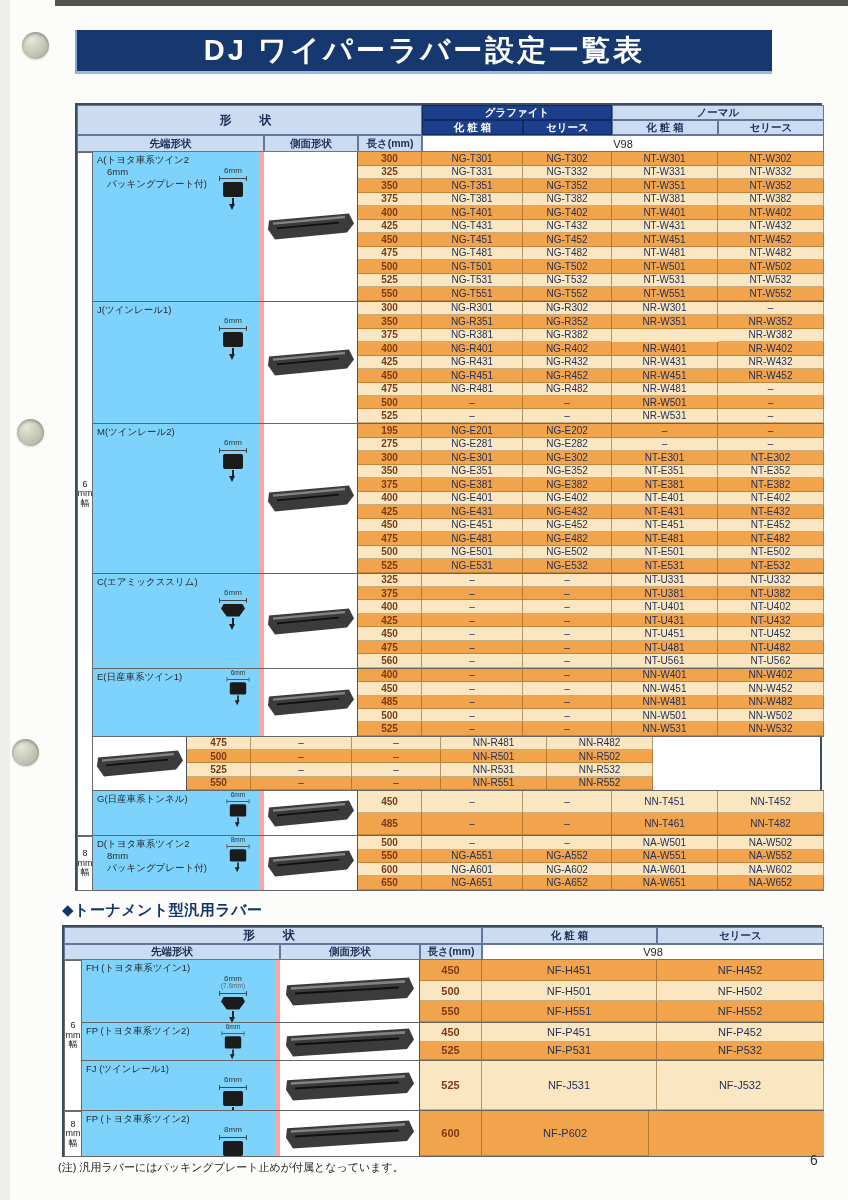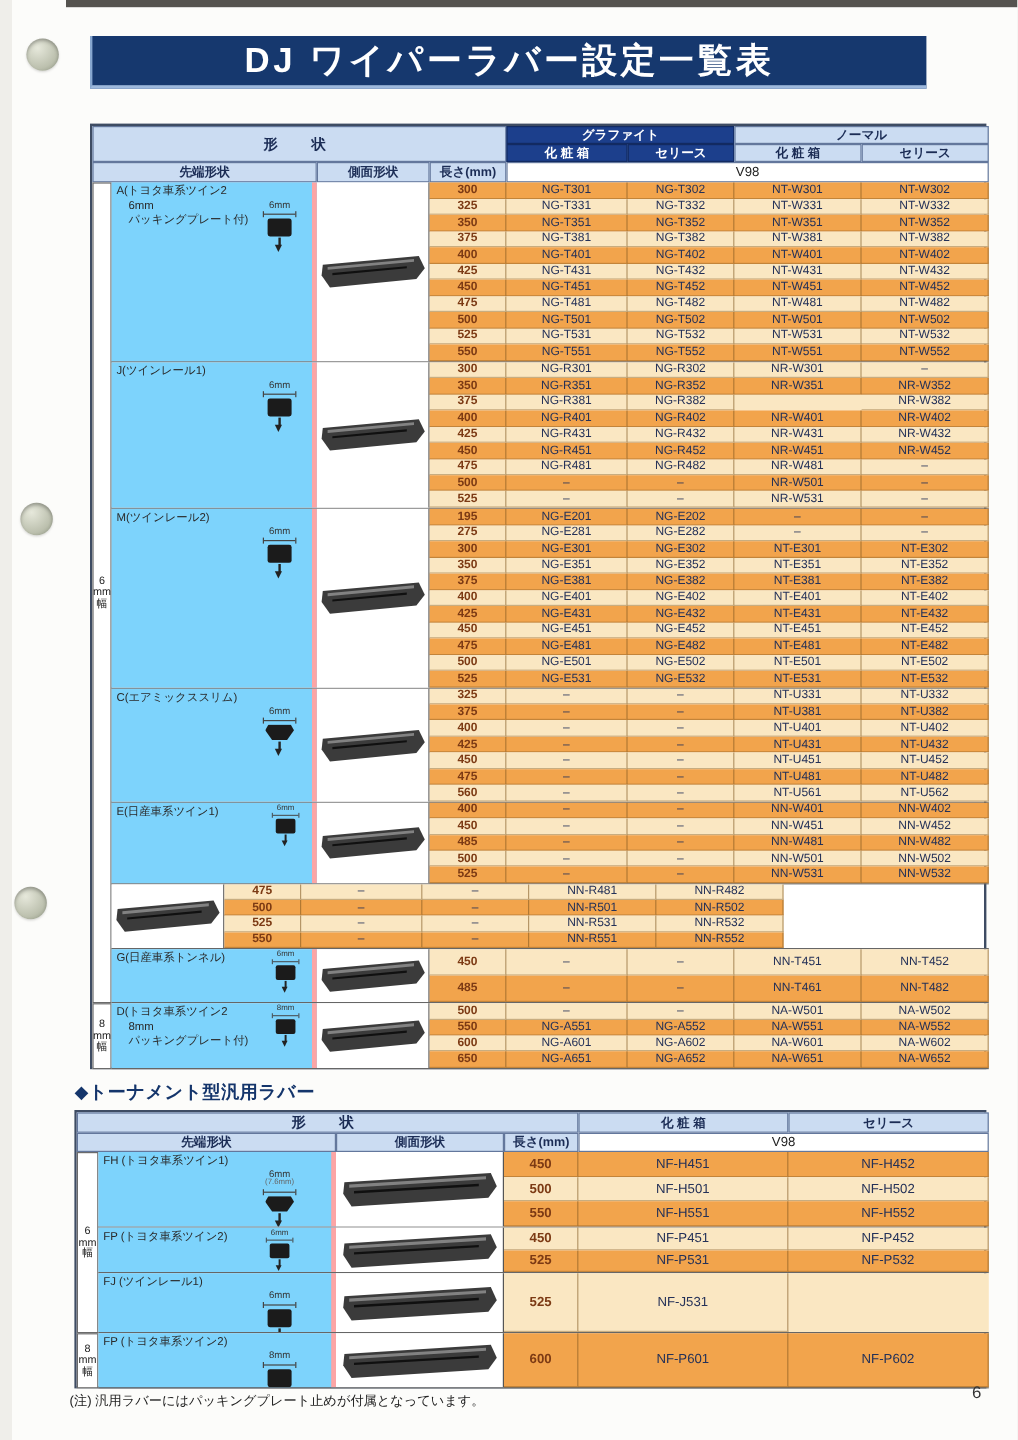--- a/index.html
+++ b/index.html
@@ -740,20 +740,21 @@
             <svg width="130" height="32" viewBox="0 0 130 32">
               <polygon points="2,10.24 124,2.56 129,13.44 122,23.04 8,30.4 1,19.84" fill="#3b3b3b"></polygon>
               <polygon points="6,12.16 120,5.12 120,7.68 6,14.72" fill="#8f8f8f" opacity="0.85"></polygon>
               <polygon points="10,17.6 114,11.52 114,13.44 10,19.52" fill="#101010"></polygon>
             </svg>
           </div>
           <div class="rows" style="width: 404px;">
             <div class="drow c" style="height: 50px;">
               <div class="dc len" style="width: 62px;">525</div>
               <div class="dc code" style="width: 175px;">NF-J531</div>
+              <div class="dc code" style="width: 167px;">NF-J532</div>
             </div>
           </div>
         </div>
         <div class="group" style="height: 46px;">
           <div class="tipcell" style="width: 198px;">
             <div class="tiplabel">
               <div>FP (トヨタ車系ツイン2)</div>
             </div>
             <div class="tipicon" style="right: 26px;">
               <div class="tipsize">8mm</div>
@@ -764,21 +765,20 @@
           <div class="sidecell" style="width: 140px;">
             <svg width="130" height="32" viewBox="0 0 130 32">
               <polygon points="2,10.24 124,2.56 129,13.44 122,23.04 8,30.4 1,19.84" fill="#3b3b3b"></polygon>
               <polygon points="6,12.16 120,5.12 120,7.68 6,14.72" fill="#8f8f8f" opacity="0.85"></polygon>
               <polygon points="10,17.6 114,11.52 114,13.44 10,19.52" fill="#101010"></polygon>
             </svg>
           </div>
           <div class="rows" style="width: 404px;">
             <div class="drow o" style="height: 46px;">
               <div class="dc len" style="width: 62px;">600</div>
-              <div class="dc code" style="width: 175px;">NF-P601</div>
               <div class="dc code" style="width: 167px;">NF-P602</div>
             </div>
           </div>
         </div>
       </div>
   </div>
 
   <div class="footnote" style="left:58px;top:1160px;">(注) 汎用ラバーにはパッキングプレート止めが付属となっています。</div>
   <div class="pagenum" style="left:810px;top:1152px;">6</div>
 </div>

